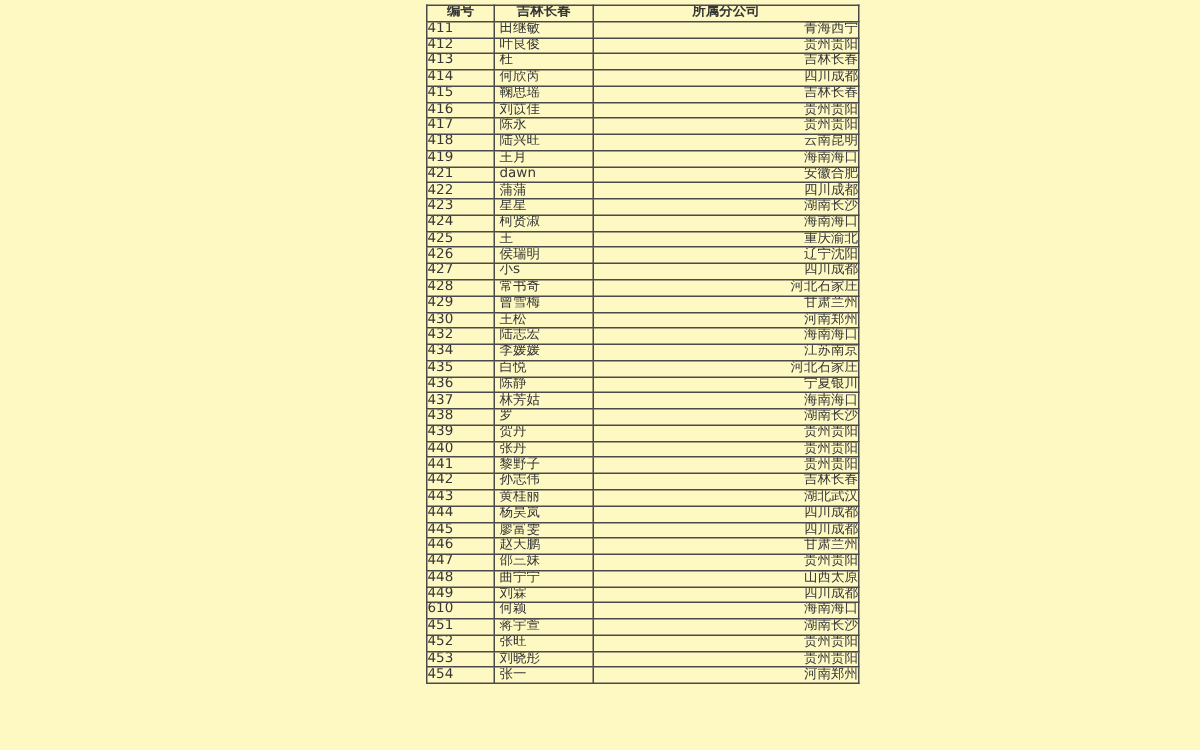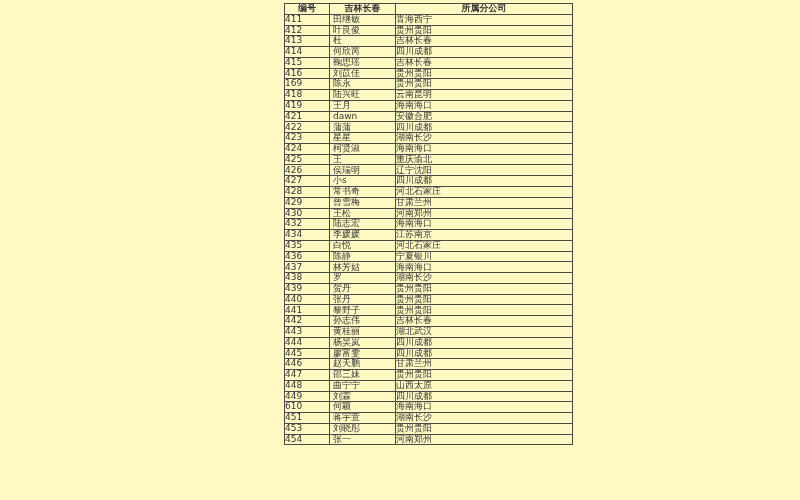--- a/index.html
+++ b/index.html
@@ -36,21 +36,21 @@
     white-space: nowrap;
     font-weight: normal;
   }
   .sheet-table th {
     font-weight: bold;
     text-align: center;
   }
   .col-id    { width: 44px;  text-align: left; }
   .col-name  { width: 62px;  text-align: left; }
   .col-name td, td.col-name { padding-left: 3px; }
-  .col-branch{ width: 176px; text-align: left; }
+  .col-branch{ width: 176px; text-align: right; }
   td.col-name { padding-left: 3px; }
 </style>
 </head>
 <body>
 
 <div class="canvas">
   <table class="sheet-table">
     <thead>
       <tr>
         <th class="col-id">编号</th>
@@ -83,21 +83,21 @@
           <td class="col-id">415</td>
           <td class="col-name">鞠思瑶</td>
           <td class="col-branch">吉林长春</td>
         </tr>
         <tr>
           <td class="col-id">416</td>
           <td class="col-name">刘苡佳</td>
           <td class="col-branch">贵州贵阳</td>
         </tr>
         <tr>
-          <td class="col-id">169</td>
+          <td class="col-id">417</td>
           <td class="col-name">陈永</td>
           <td class="col-branch">贵州贵阳</td>
         </tr>
         <tr>
           <td class="col-id">418</td>
           <td class="col-name">陆兴旺</td>
           <td class="col-branch">云南昆明</td>
         </tr>
         <tr>
           <td class="col-id">419</td>
@@ -241,20 +241,25 @@
         </tr>
         <tr>
           <td class="col-id">610</td>
           <td class="col-name">何颖</td>
           <td class="col-branch">海南海口</td>
         </tr>
         <tr>
           <td class="col-id">451</td>
           <td class="col-name">蒋宇萱</td>
           <td class="col-branch">湖南长沙</td>
+        </tr>
+        <tr>
+          <td class="col-id">452</td>
+          <td class="col-name">张旺</td>
+          <td class="col-branch">贵州贵阳</td>
         </tr>
         <tr>
           <td class="col-id">453</td>
           <td class="col-name">刘晓彤</td>
           <td class="col-branch">贵州贵阳</td>
         </tr>
         <tr>
           <td class="col-id">454</td>
           <td class="col-name">张一</td>
           <td class="col-branch">河南郑州</td>

